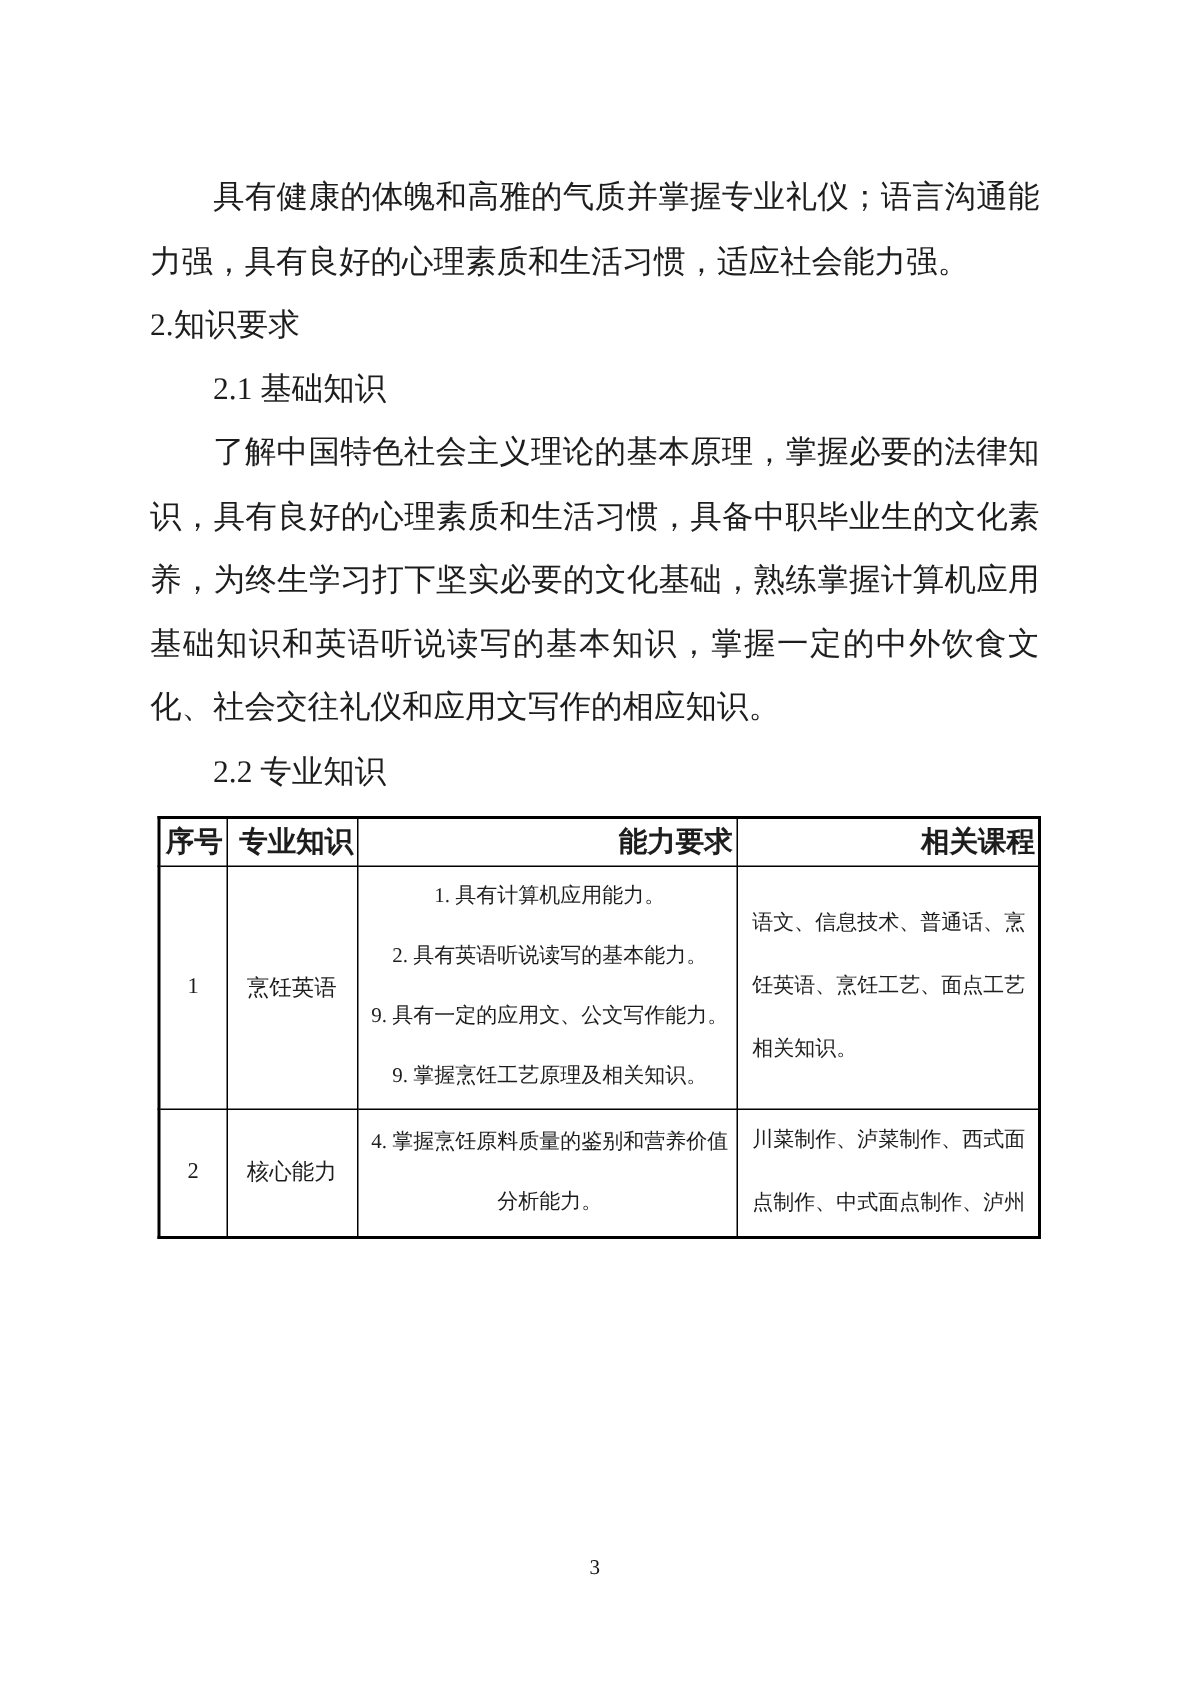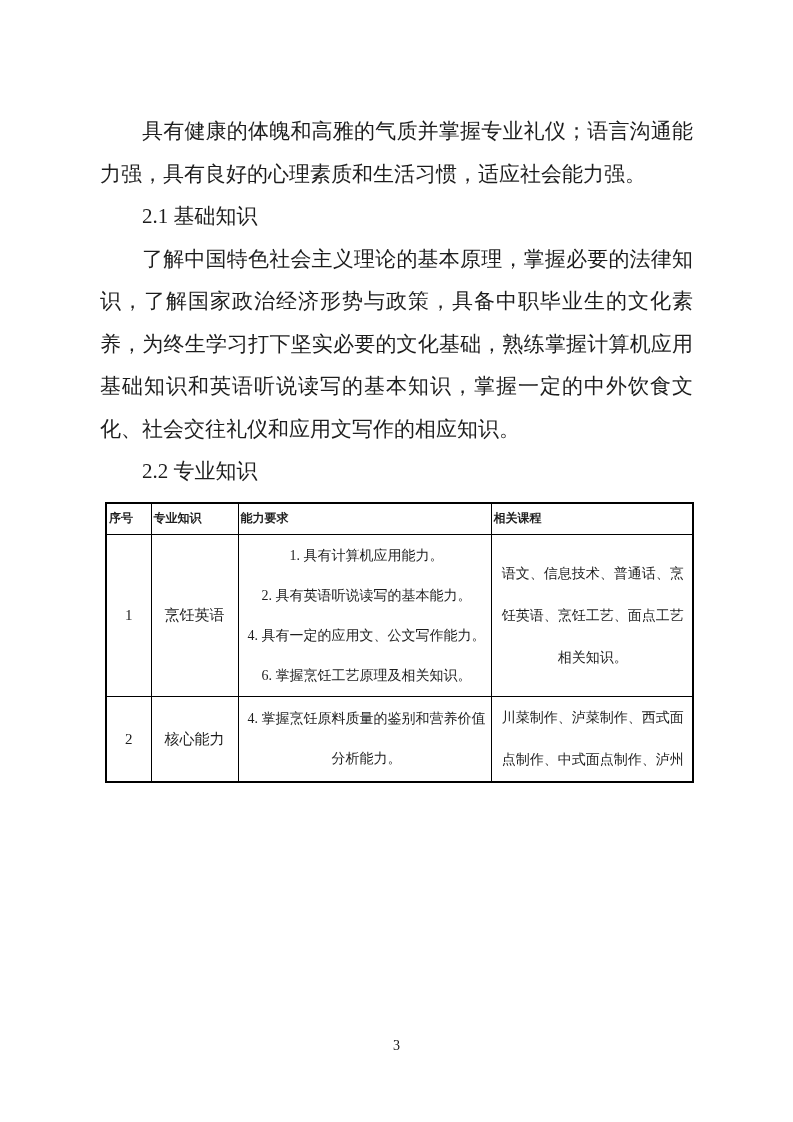--- a/index.html
+++ b/index.html
@@ -43,23 +43,23 @@
     font-family: "Liberation Serif", "DejaVu Serif", serif;
   }
   .ability-table td, .ability-table th {
     border: 1px solid #000;
     box-sizing: border-box;
     vertical-align: middle;
   }
   .ability-table th {
     font-family: "Liberation Sans", "DejaVu Sans", sans-serif;
     font-weight: bold;
-    font-size: 12px;
+    font-size: 19px;
     height: 32px;
-    text-align: left;
+    text-align: right;
     padding: 0 2px;
   }
   .ability-table .cell-center {
     text-align: center;
     font-size: 15px;
   }
   .row-basic { height: 162px; }
   .row-core  { height: 80px; }
   .req-cell {
     padding: 0 4px 0 8px;
@@ -67,42 +67,43 @@
     text-align: center;
   }
   .req-item {
     line-height: 40px;
     white-space: normal;
   }
   .courses-cell {
     padding: 0 8px 0 10px;
     font-size: 14px;
     line-height: 42px;
-    text-align: center;
+    text-align: left;
   }
   .page-number {
     position: absolute;
     left: 0;
     right: 0;
     top: 1038px;
     text-align: center;
     font-size: 14px;
     font-family: "Liberation Serif", "DejaVu Serif", serif;
     color: #111;
   }
 </style>
 </head>
 <body>
 
 <div class="page">
 
   <div class="body-text">
     <p class="indent">具有健康的体魄和高雅的气质并掌握专业礼仪；语言沟通能力强，具有良好的心理素质和生活习惯，适应社会能力强。</p>
+    <h2 class="bold-heading">2.知识要求</h2>
     <h3 class="indent">2.1 基础知识</h3>
-    <p class="indent">了解中国特色社会主义理论的基本原理，掌握必要的法律知识，了解国家政治经济形势与政策，具备中职毕业生的文化素养，为终生学习打下坚实必要的文化基础，熟练掌握计算机应用基础知识和英语听说读写的基本知识，掌握一定的中外饮食文化、社会交往礼仪和应用文写作的相应知识。</p>
+    <p class="indent">了解中国特色社会主义理论的基本原理，掌握必要的法律知识，具有良好的心理素质和生活习惯，具备中职毕业生的文化素养，为终生学习打下坚实必要的文化基础，熟练掌握计算机应用基础知识和英语听说读写的基本知识，掌握一定的中外饮食文化、社会交往礼仪和应用文写作的相应知识。</p>
     <h3 class="indent">2.2 专业知识</h3>
   </div>
 
   <table class="ability-table">
     <colgroup>
       <col style="width:45px">
       <col style="width:87px">
       <col style="width:253px">
       <col style="width:202px">
     </colgroup>
@@ -114,22 +115,22 @@
         <th>相关课程</th>
       </tr>
     </thead>
     <tbody>
       <tr class="row-basic">
         <td class="cell-center">1</td>
         <td class="cell-center">烹饪英语</td>
         <td class="req-cell">
           <div class="req-item">1. 具有计算机应用能力。</div>
           <div class="req-item">2. 具有英语听说读写的基本能力。</div>
-          <div class="req-item">4. 具有一定的应用文、公文写作能力。</div>
-          <div class="req-item">6. 掌握烹饪工艺原理及相关知识。</div>
+          <div class="req-item">9. 具有一定的应用文、公文写作能力。</div>
+          <div class="req-item">9. 掌握烹饪工艺原理及相关知识。</div>
         </td>
         <td class="courses-cell">语文、信息技术、普通话、烹饪英语、烹饪工艺、面点工艺相关知识。</td>
       </tr>
       <tr class="row-core">
         <td class="cell-center">2</td>
         <td class="cell-center">核心能力</td>
         <td class="req-cell">
           <div class="req-item">4. 掌握烹饪原料质量的鉴别和营养价值分析能力。</div>
         </td>
         <td class="courses-cell">川菜制作、泸菜制作、西式面点制作、中式面点制作、泸州</td>

